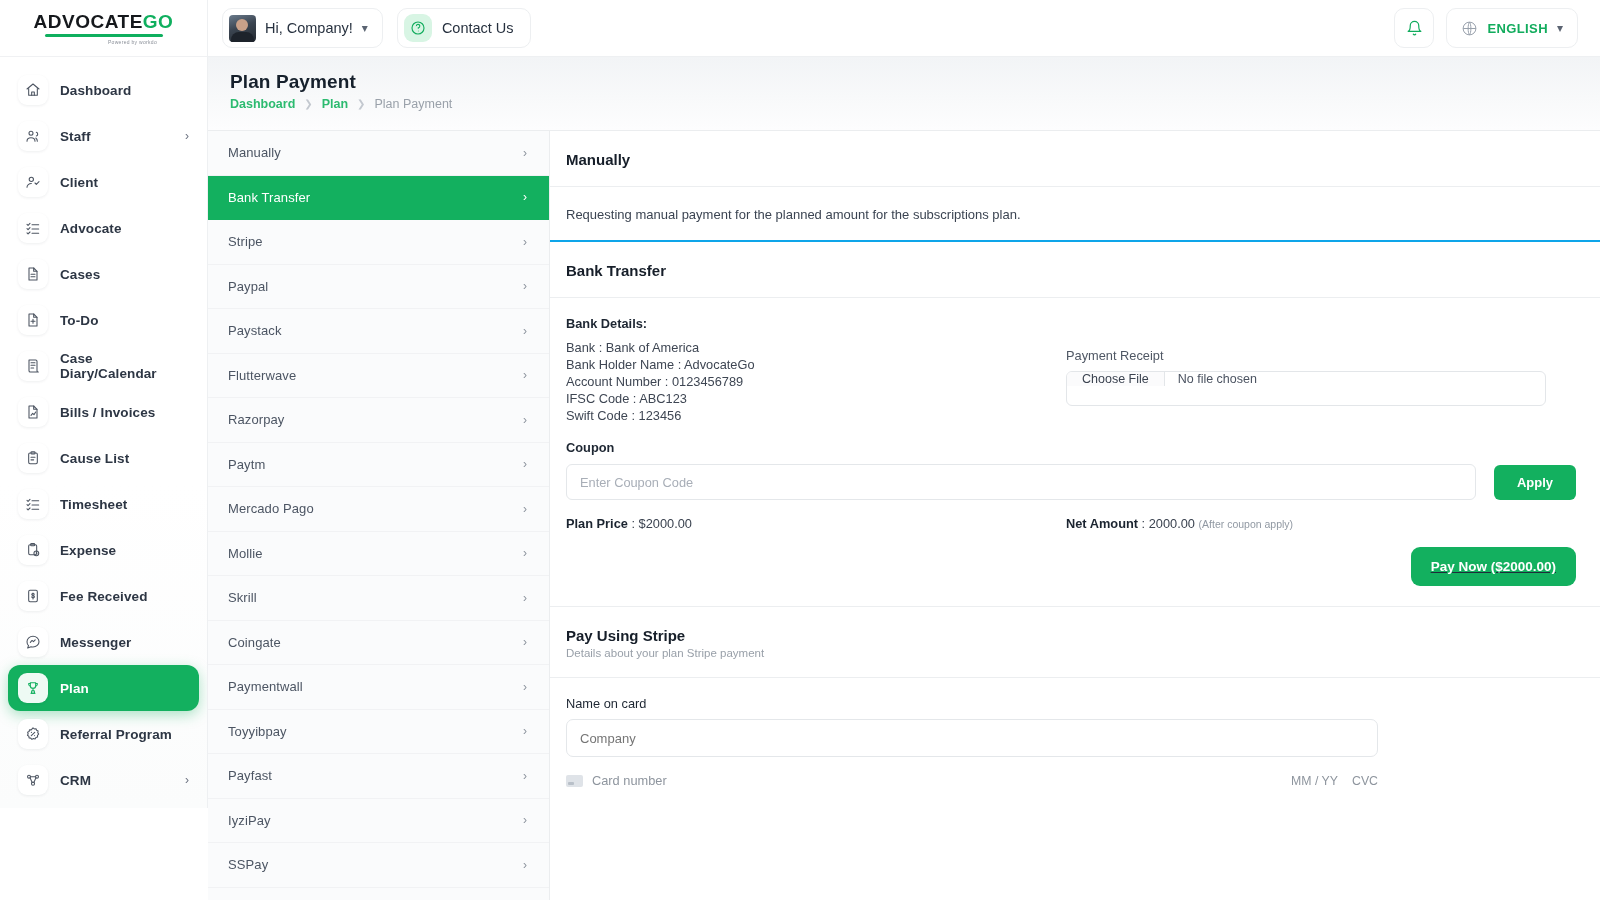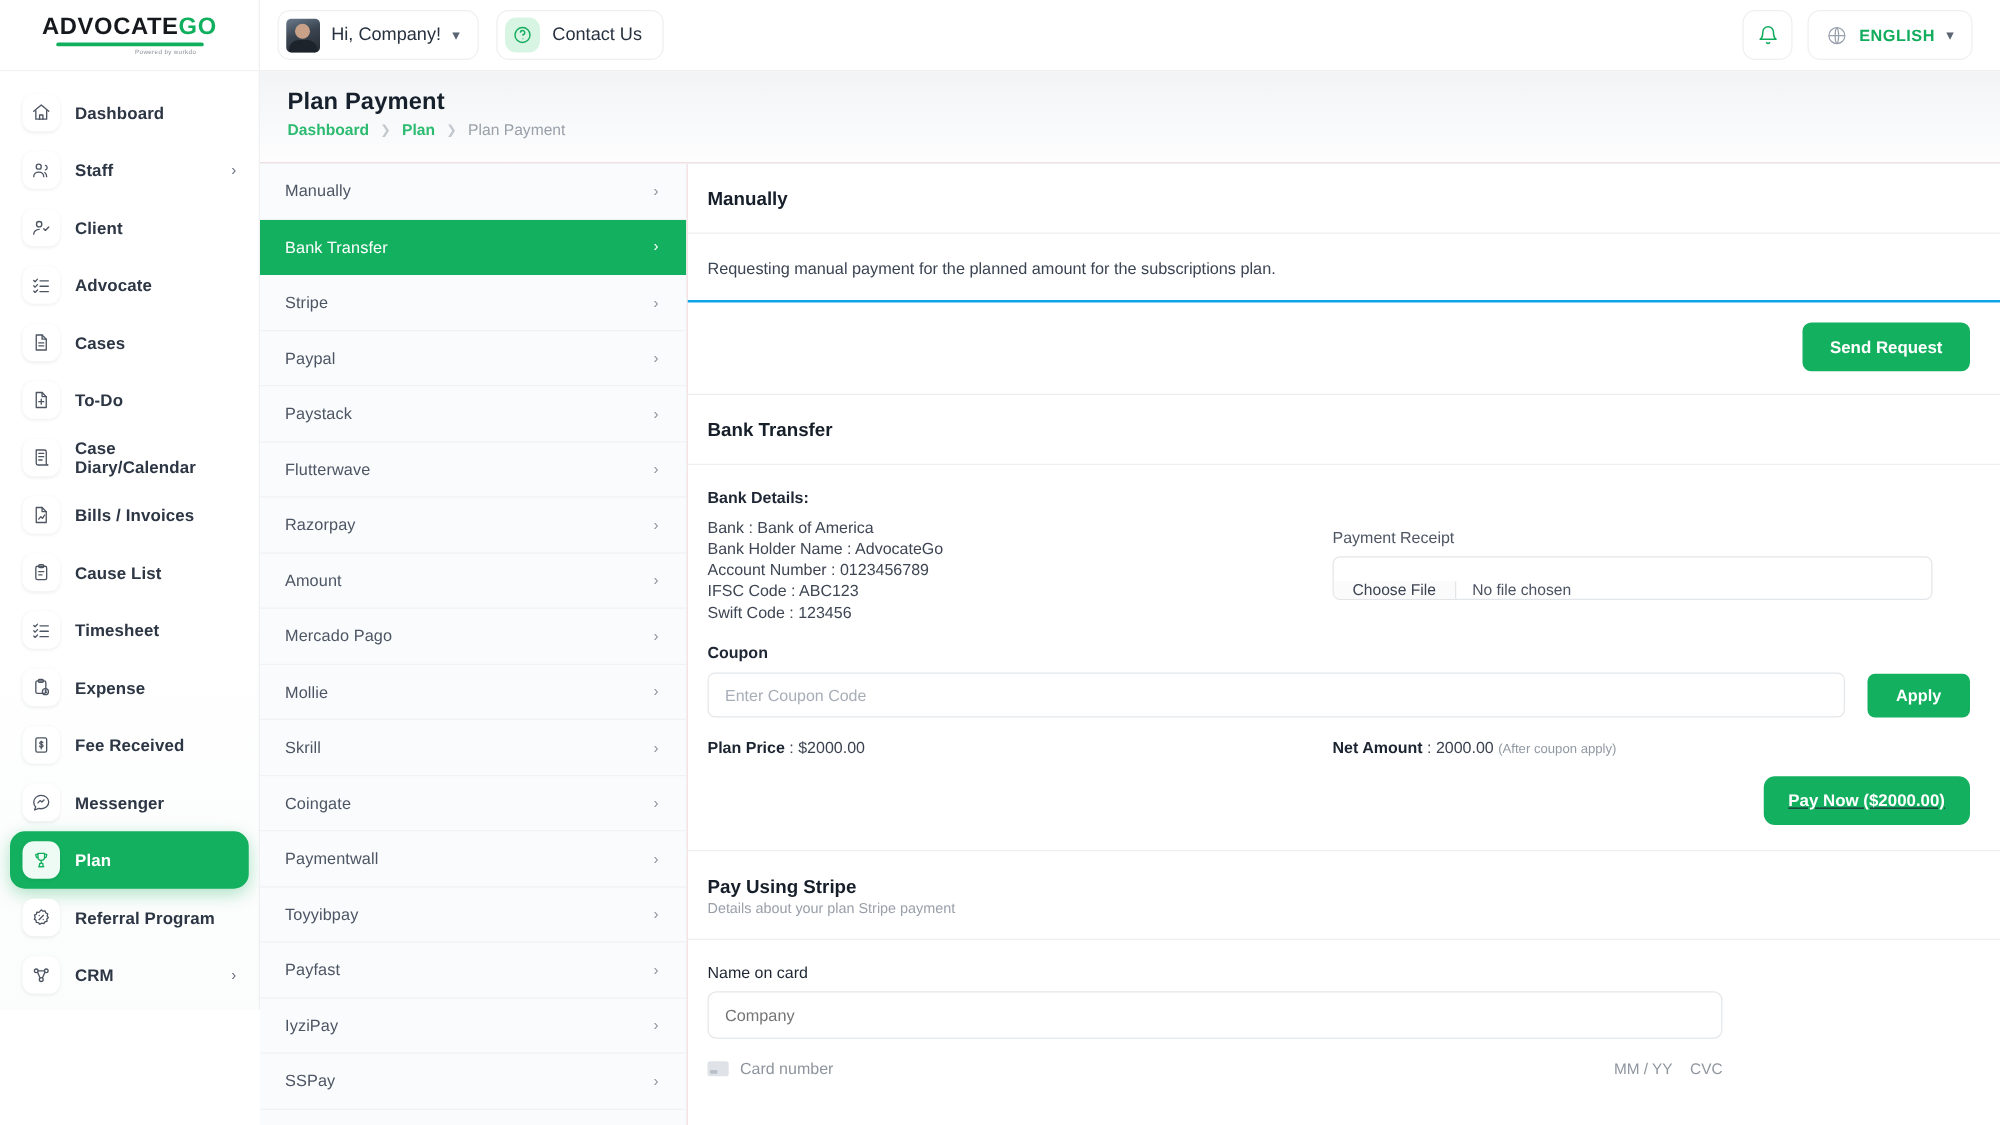--- a/index.html
+++ b/index.html
@@ -116,21 +116,21 @@
     flex: 0 0 73px; height: 73px;
     background: linear-gradient(180deg,#f2f4f6 0%,#f8f9fa 55%,#fdfdfe 100%);
     padding: 12px 0 0 22px;
   }
   .pagetitle{font-size:19px;font-weight:700;color:#16202c;letter-spacing:.1px;line-height:1.35;}
   .crumbs{display:flex;align-items:center;gap:9px;margin-top:2px;font-size:12.5px;}
   .crumbs a{color:#2cbb70;text-decoration:none;font-weight:600;cursor:pointer;}
   .crumbs .sep{color:#c3c8cf;font-size:10px;}
   .crumbs .cur{color:#9aa1aa;}
 
-  .body-area { flex:1 1 auto; display:flex; min-height:0; background:#ef4444; }
+  .body-area { flex:1 1 auto; display:flex; min-height:0; background:#0f172a; }
 
   
   .methods {
     width: 342px; flex: 0 0 342px;
     background: #fafbfc;
     border-right: 1px solid #ebedef;
     border-top: 1px solid #ebedef;
     overflow: hidden;
   }
   .method {
@@ -160,21 +160,21 @@
     font-family:"Liberation Sans",sans-serif;
   }
   .btn-green.round{border-radius:9px;padding:12px 20px;}
   .two-col{display:flex; gap:0; padding: 18px 24px 8px 16px;}
   .col-l{flex:0 0 500px;}
   .col-r{flex:1 1 auto;margin-top:32px;}
   .lbl-bold{font-size:12.8px;font-weight:700;color:#1d2632;margin-bottom:9px;}
   .lbl-norm{font-size:12.8px;color:#4f5764;margin-bottom:8px;}
   .bank-line{font-size:12.8px;color:#3e4653;line-height:1.32;}
   .file-wrap{
-    display:flex;align-items:flex-end;height:35px;width:480px;
+    display:flex;align-items:flex-start;height:35px;width:480px;
     border:1px solid #e3e6e9;border-radius:6px;overflow:hidden;background:#fff;
   }
   .file-btn{
     display:flex;align-items:center;padding:0 15px;font-size:12.5px;color:#3b4350;
     background:#fbfbfc;border-right:1px solid #e3e6e9;cursor:pointer;white-space:nowrap;
   }
   .file-name{display:flex;align-items:center;padding:0 13px;font-size:12.5px;color:#4b5361;}
   .coupon-wrap{padding: 8px 24px 0 16px;}
   .coupon-row{display:flex;align-items:center;gap:18px;margin-top:8px;}
   .inp{
@@ -475,21 +475,21 @@
           </div>
           <div class="method">
             <span>Flutterwave</span>
             <span class="mchev">›</span>
           </div>
           <div class="method">
             <span>Razorpay</span>
             <span class="mchev">›</span>
           </div>
           <div class="method">
-            <span>Amount</span>
+            <span>Paytm</span>
             <span class="mchev">›</span>
           </div>
           <div class="method">
             <span>Mercado Pago</span>
             <span class="mchev">›</span>
           </div>
           <div class="method">
             <span>Mollie</span>
             <span class="mchev">›</span>
           </div>
@@ -523,23 +523,20 @@
           </div>
         </div>
 
       <div class="detail">
 
         <div class="sec-head">
           <div class="sec-title">Manually</div>
         </div>
         <div class="sec-body">
           <div class="sec-text">Requesting manual payment for the planned amount for the subscriptions plan.</div>
-        </div>
-        <div class="sec-action">
-          <button class="btn-green">Send Request</button>
         </div>
 
         <div class="sec-head">
           <div class="sec-title">Bank Transfer</div>
         </div>
 
         <div class="two-col">
           <div class="col-l">
             <div class="lbl-bold">Bank Details:</div>
             <div id="banklines">

